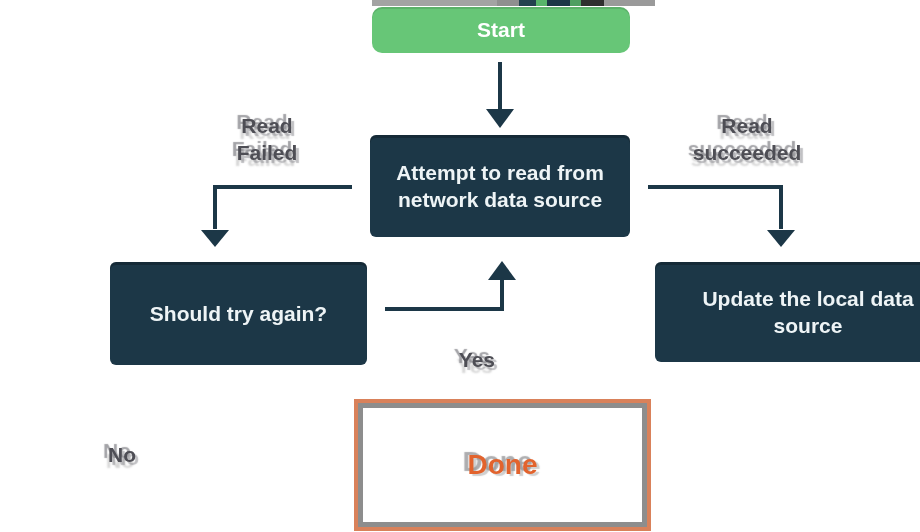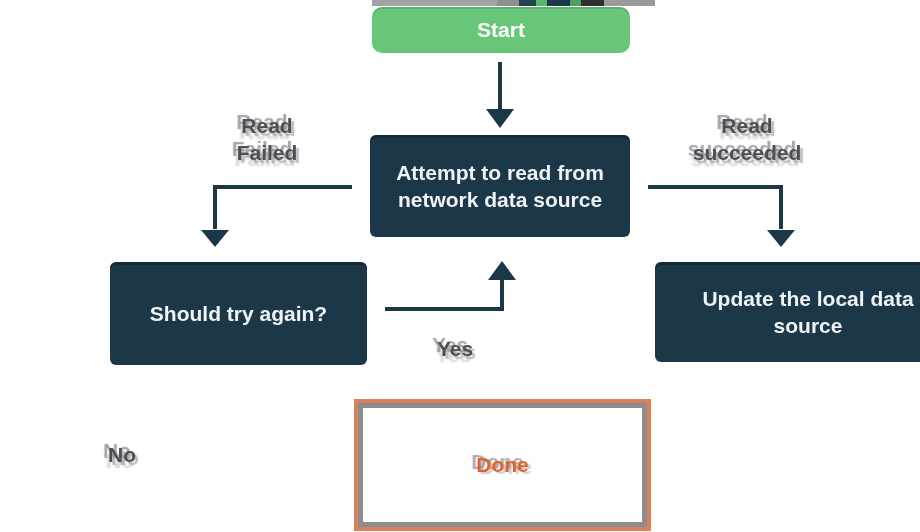--- a/index.html
+++ b/index.html
@@ -49,21 +49,21 @@
   .shouldtry-node{ left: 110px;  top: 262px; width: 257px; height: 103px; }
   .update-node   { left: 655px; top: 262px; width: 306px; height: 100px; }
 
   .done-node {
     left: 354px; top: 399px; width: 297px; height: 132px;
     background: #ffffff;
     border: 4px solid #d9815a;
     box-shadow: inset 0 0 0 5px #8d8d8d;
   }
   .done-label {
-    font-size: 21px;
+    font-size: 28px;
     font-weight: bold;
     color: #e2632d;
     text-shadow: -5px -3px 1px rgba(145,145,148,0.75), 3px 2px 1px rgba(160,160,160,0.5);
     filter: blur(0.5px);
   }
 
   .ghost-label {
     position: absolute;
     text-align: center;
     font-weight: bold;
@@ -71,21 +71,21 @@
     line-height: 27px;
     color: #4e4e55;
     text-shadow: -5px -4px 1px rgba(140,140,145,0.8),
                   3px  3px 1px rgba(140,140,145,0.55),
                  -2px  6px 2px rgba(150,150,150,0.4);
     filter: blur(0.7px);
   }
   .ghost-label span { display: block; }
   .label-read-failed    { left: 197px; top: 112px; width: 140px; }
   .label-read-succeeded { left: 667px; top: 112px; width: 160px; }
-  .label-yes            { left: 415px; top: 335px; width: 80px;  }
+  .label-yes            { left: 415px; top: 346px; width: 80px; text-align: right;  }
   .label-no             { left: 82px;  top: 441px; width: 80px;  }
 
   .top-artifact {
     position: absolute;
     left: 372px; top: 0; width: 283px; height: 6px;
     background: linear-gradient(90deg,
       #a3a3a3 0 44%, #8f8f8f 44% 52%, #23424f 52% 58%, #58b56b 58% 62%,
       #1c3747 62% 70%, #4f9f62 70% 74%, #2f2f2f 74% 82%, #9a9a9a 82% 100%);
   }
 

